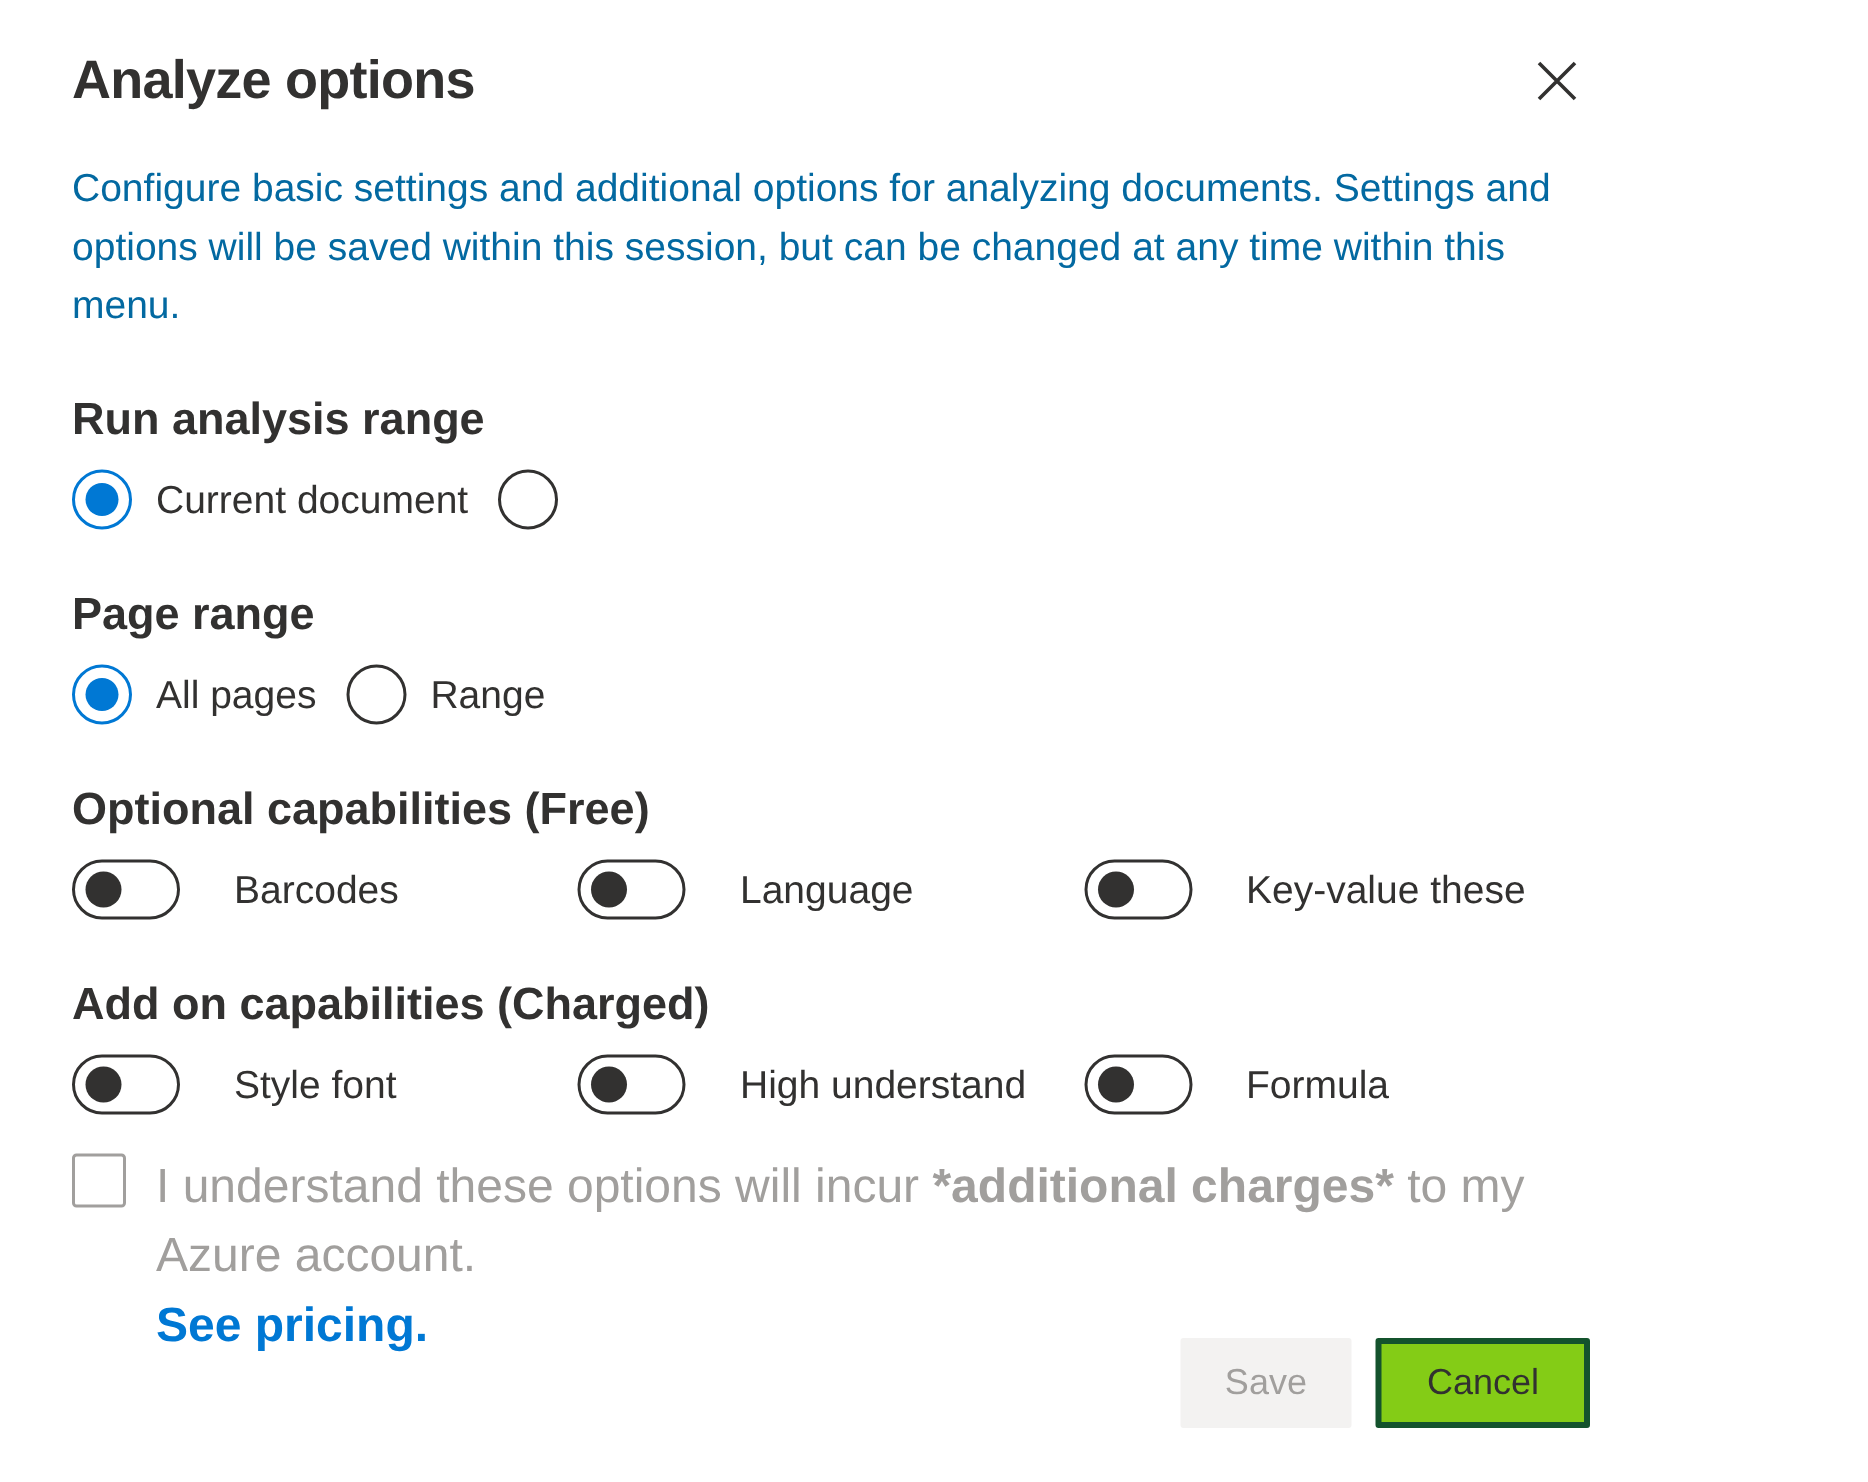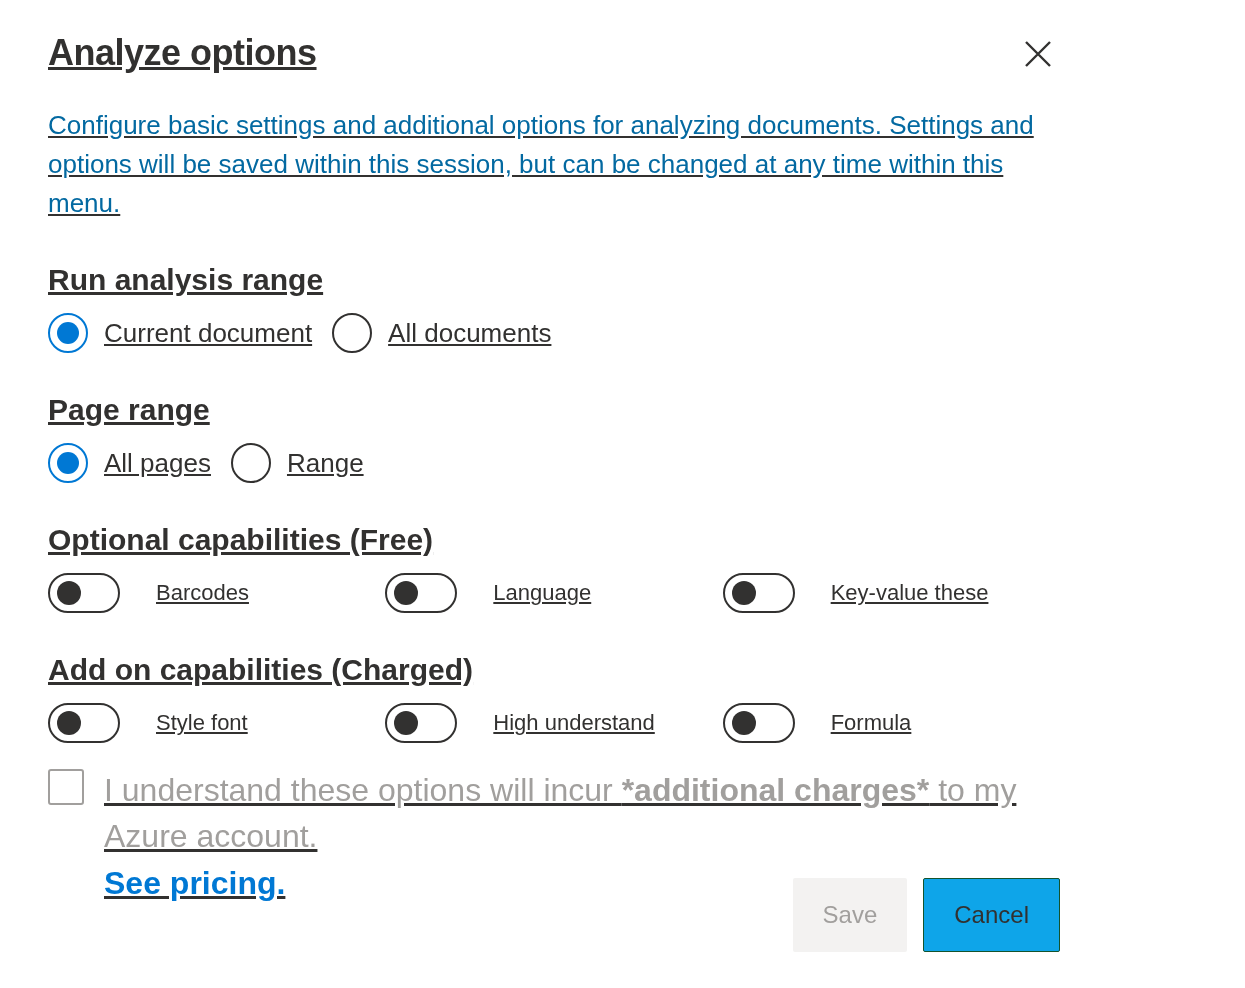--- a/index.html
+++ b/index.html
@@ -7,21 +7,20 @@
       margin: 0;
       font-family: "Segoe UI", -apple-system, "Helvetica Neue", sans-serif;
       color: #323130;
       background: #fff;
     }
     .panel {
       width: 1108px;
       height: 988px;
       padding: 32px 48px 40px 48px;
       position: relative;
-      text-decoration: underline;
     }
     .header-row {
       display: flex;
       justify-content: space-between;
       align-items: flex-start;
     }
     h1 {
       font-size: 36px;
       font-weight: 600;
       margin: 0 0 32px 0;
@@ -112,21 +111,21 @@
       position: absolute;
       top: 50%;
       left: 7px;
       transform: translateY(-50%);
       width: 24px;
       height: 24px;
       border-radius: 50%;
       background: #323130;
     }
     .toggle-label {
-      font-size: 22px;
+      font-size: 26px;
       color: #323130;
     }
     .consent-row {
       display: flex;
       align-items: flex-start;
       gap: 20px;
       margin-bottom: 60px;
     }
     .checkbox {
       width: 36px;
@@ -152,33 +151,33 @@
     }
     .footer {
       position: absolute;
       right: 48px;
       bottom: 36px;
       display: flex;
       gap: 16px;
     }
     .btn {
       font-size: 24px;
-      padding: 22px 30px;
+      padding: 12px 30px;
       border-radius: 2px;
       cursor: pointer;
       font-family: inherit;
     }
     .btn.save {
       border: none;
       background: #f3f2f1;
       color: #a19f9d;
     }
     .btn.cancel {
-      border: 1px solid #14532d;
-      background: #0ea5e9;
+      border: 4px solid #14532d;
+      background: #84cc16;
       color: #323130;
     }
   </style>
 </head>
 <body>
 
 <div class="panel">
 
   <div class="header-row">
     <h1>Analyze options</h1>
@@ -192,21 +191,20 @@
   <p class="description">Configure basic settings and additional options for analyzing documents. Settings and options will be saved within this session, but can be changed at any time within this menu.</p>
 
   <div class="section-label">Run analysis range</div>
   <div class="radio-row">
     <div class="radio-item">
       <span class="radio-circle checked"></span>
       <span class="radio-label">Current document</span>
     </div>
     <div class="radio-item">
       <span class="radio-circle"></span>
-      <span class="radio-label">All documents</span>
     </div>
   </div>
 
   <div class="section-label">Page range</div>
   <div class="radio-row">
     <div class="radio-item">
       <span class="radio-circle checked"></span>
       <span class="radio-label">All pages</span>
     </div>
     <div class="radio-item">

